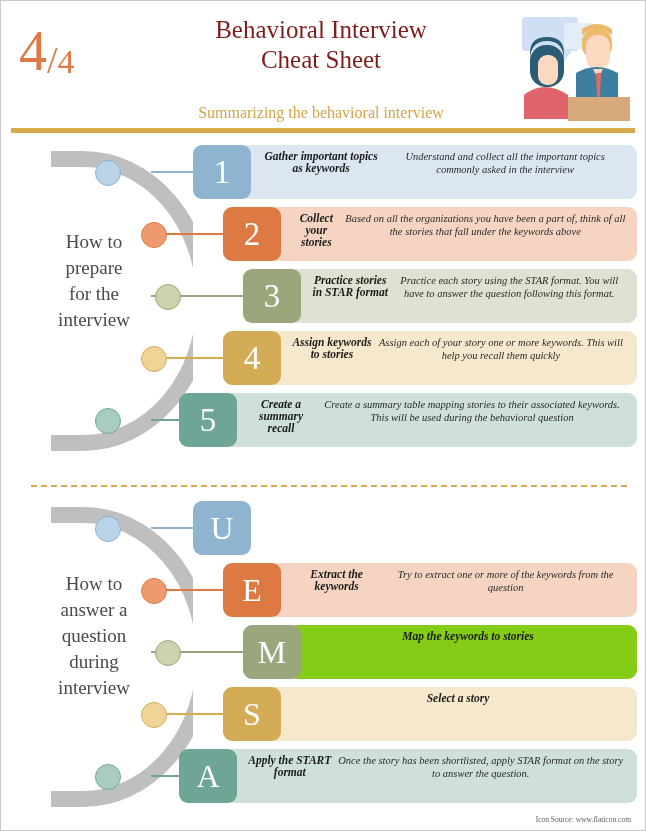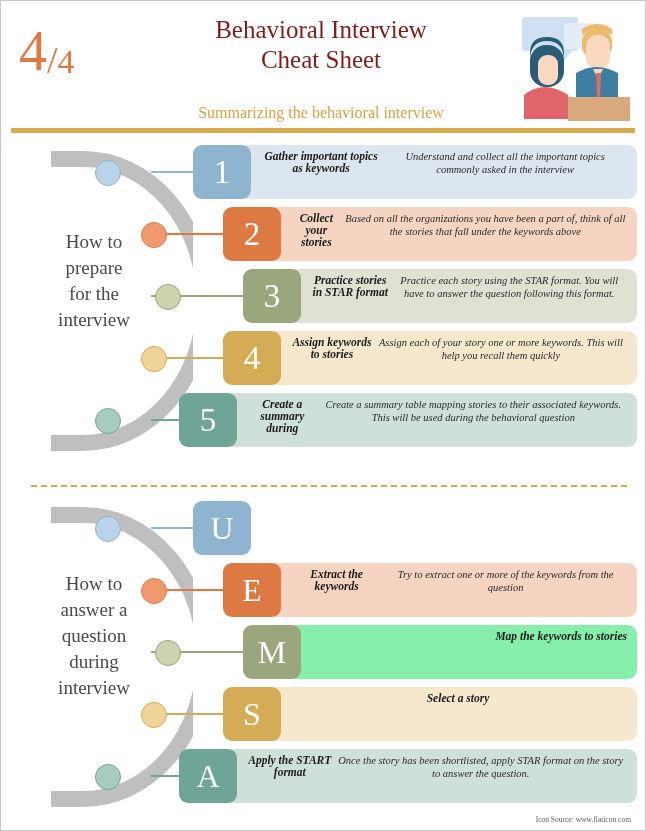--- a/index.html
+++ b/index.html
@@ -152,21 +152,21 @@
           <div class="tile" style="background: rgb(212, 172, 86);">4</div>
           <div class="panel" style="background: rgb(246, 232, 204);">
             <h4>Assign keywords to stories</h4>
             <p>Assign each of your story one or more keywords. This will help you recall them quickly</p>
           </div>
         </div>
         <div class="connector" style="background: rgb(111, 165, 150); left: 0px; width: 36px; top: 282px;"></div>
         <div class="row" style="top: 256px; left: 28px;">
           <div class="tile" style="background: rgb(111, 165, 150);">5</div>
           <div class="panel" style="background: rgb(207, 224, 216);">
-            <h4>Create a summary during</h4>
+            <h4>Create a summary recall</h4>
             <p>Create a summary table mapping stories to their associated keywords. This will be used during the behavioral question</p>
           </div>
         </div>
       </div>
   <div style="position: absolute; width: 26px; height: 26px; border-radius: 50%; z-index: 4; background: rgb(185, 211, 232); border: 1px solid rgb(143, 180, 208); box-sizing: border-box; left: 52px; top: 23px; margin-left: 42px;"></div>
       <div style="position: absolute; width: 26px; height: 26px; border-radius: 50%; z-index: 4; background: rgb(238, 154, 110); border: 1px solid rgb(221, 122, 67); box-sizing: border-box; left: 98px; top: 85px; margin-left: 42px;"></div>
       <div style="position: absolute; width: 26px; height: 26px; border-radius: 50%; z-index: 4; background: rgb(203, 211, 175); border: 1px solid rgb(154, 166, 123); box-sizing: border-box; left: 112px; top: 147px; margin-left: 42px;"></div>
       <div style="position: absolute; width: 26px; height: 26px; border-radius: 50%; z-index: 4; background: rgb(240, 211, 150); border: 1px solid rgb(212, 172, 86); box-sizing: border-box; left: 98px; top: 209px; margin-left: 42px;"></div>
       <div style="position: absolute; width: 26px; height: 26px; border-radius: 50%; z-index: 4; background: rgb(169, 204, 193); border: 1px solid rgb(111, 165, 150); box-sizing: border-box; left: 52px; top: 271px; margin-left: 42px;"></div>
     </div>
@@ -195,21 +195,21 @@
         <div class="row" style="top: 70px; left: 72px;">
           <div class="tile letter" style="background: rgb(221, 122, 67);">E</div>
           <div class="panel" style="background: rgb(245, 213, 194);">
             <h4>Extract the keywords</h4>
             <p>Try to extract one or more of the keywords from the question</p>
           </div>
         </div>
         <div class="connector" style="background: rgb(154, 166, 123); left: 0px; width: 100px; top: 158px;"></div>
         <div class="row" style="top: 132px; left: 92px;">
           <div class="tile letter" style="background: rgb(154, 166, 123);">M</div>
-          <div class="panel" style="background: #86efac; justify-content: flex-end;">
+          <div class="panel" style="background: #84cc16;">
             <h4>Map the keywords to stories</h4>
           </div>
         </div>
         <div class="connector" style="background: rgb(212, 172, 86); left: 0px; width: 80px; top: 220px;"></div>
         <div class="row" style="top: 194px; left: 72px;">
           <div class="tile letter" style="background: rgb(212, 172, 86);">S</div>
           <div class="panel" style="background: rgb(246, 232, 204);">
             <h4>Select a story</h4>
           </div>
         </div>

